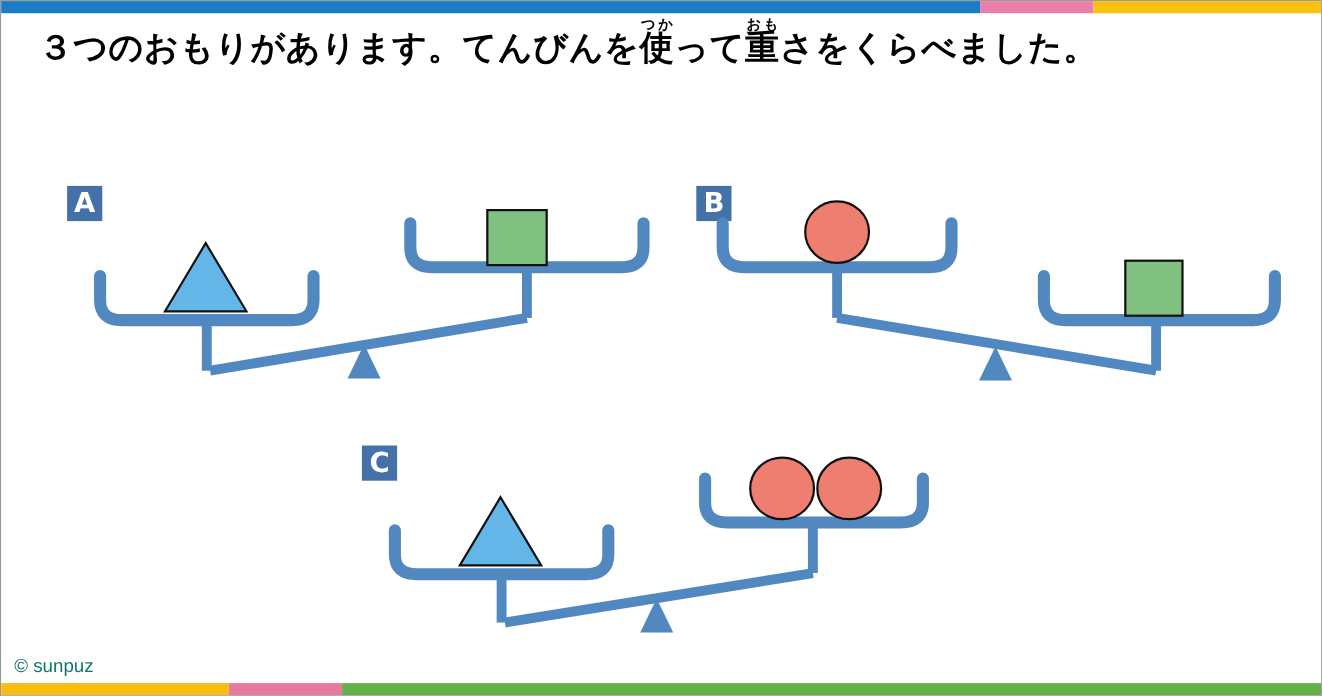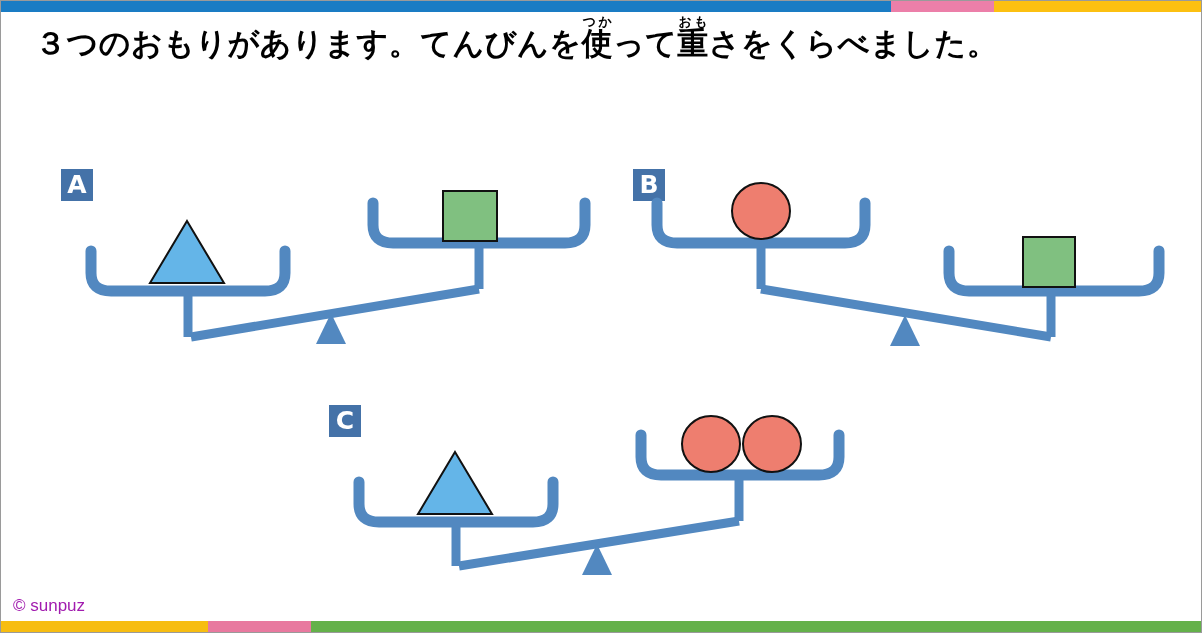--- a/index.html
+++ b/index.html
@@ -172,15 +172,15 @@
       <ellipse cx="423" cy="-22" rx="29" ry="28" fill="#ee7e6f" stroke="#111111" stroke-width="2"></ellipse>
     </svg>
   </div>
 
   <div class="bar bottom">
     <div class="bar-seg" style="background: rgb(247, 189, 17); width: 207px;"></div>
     <div class="bar-seg" style="background: rgb(232, 121, 159); width: 103px;"></div>
     <div class="bar-seg" style="background: rgb(100, 177, 74); width: 892px;"></div>
   </div>
 
-  <div class="copyright" style="color: #a21caf;">© sunpuz</div>
+  <div class="copyright" style="color: #0f766e;">© sunpuz</div>
 
 </div>
 
 </body></html>

